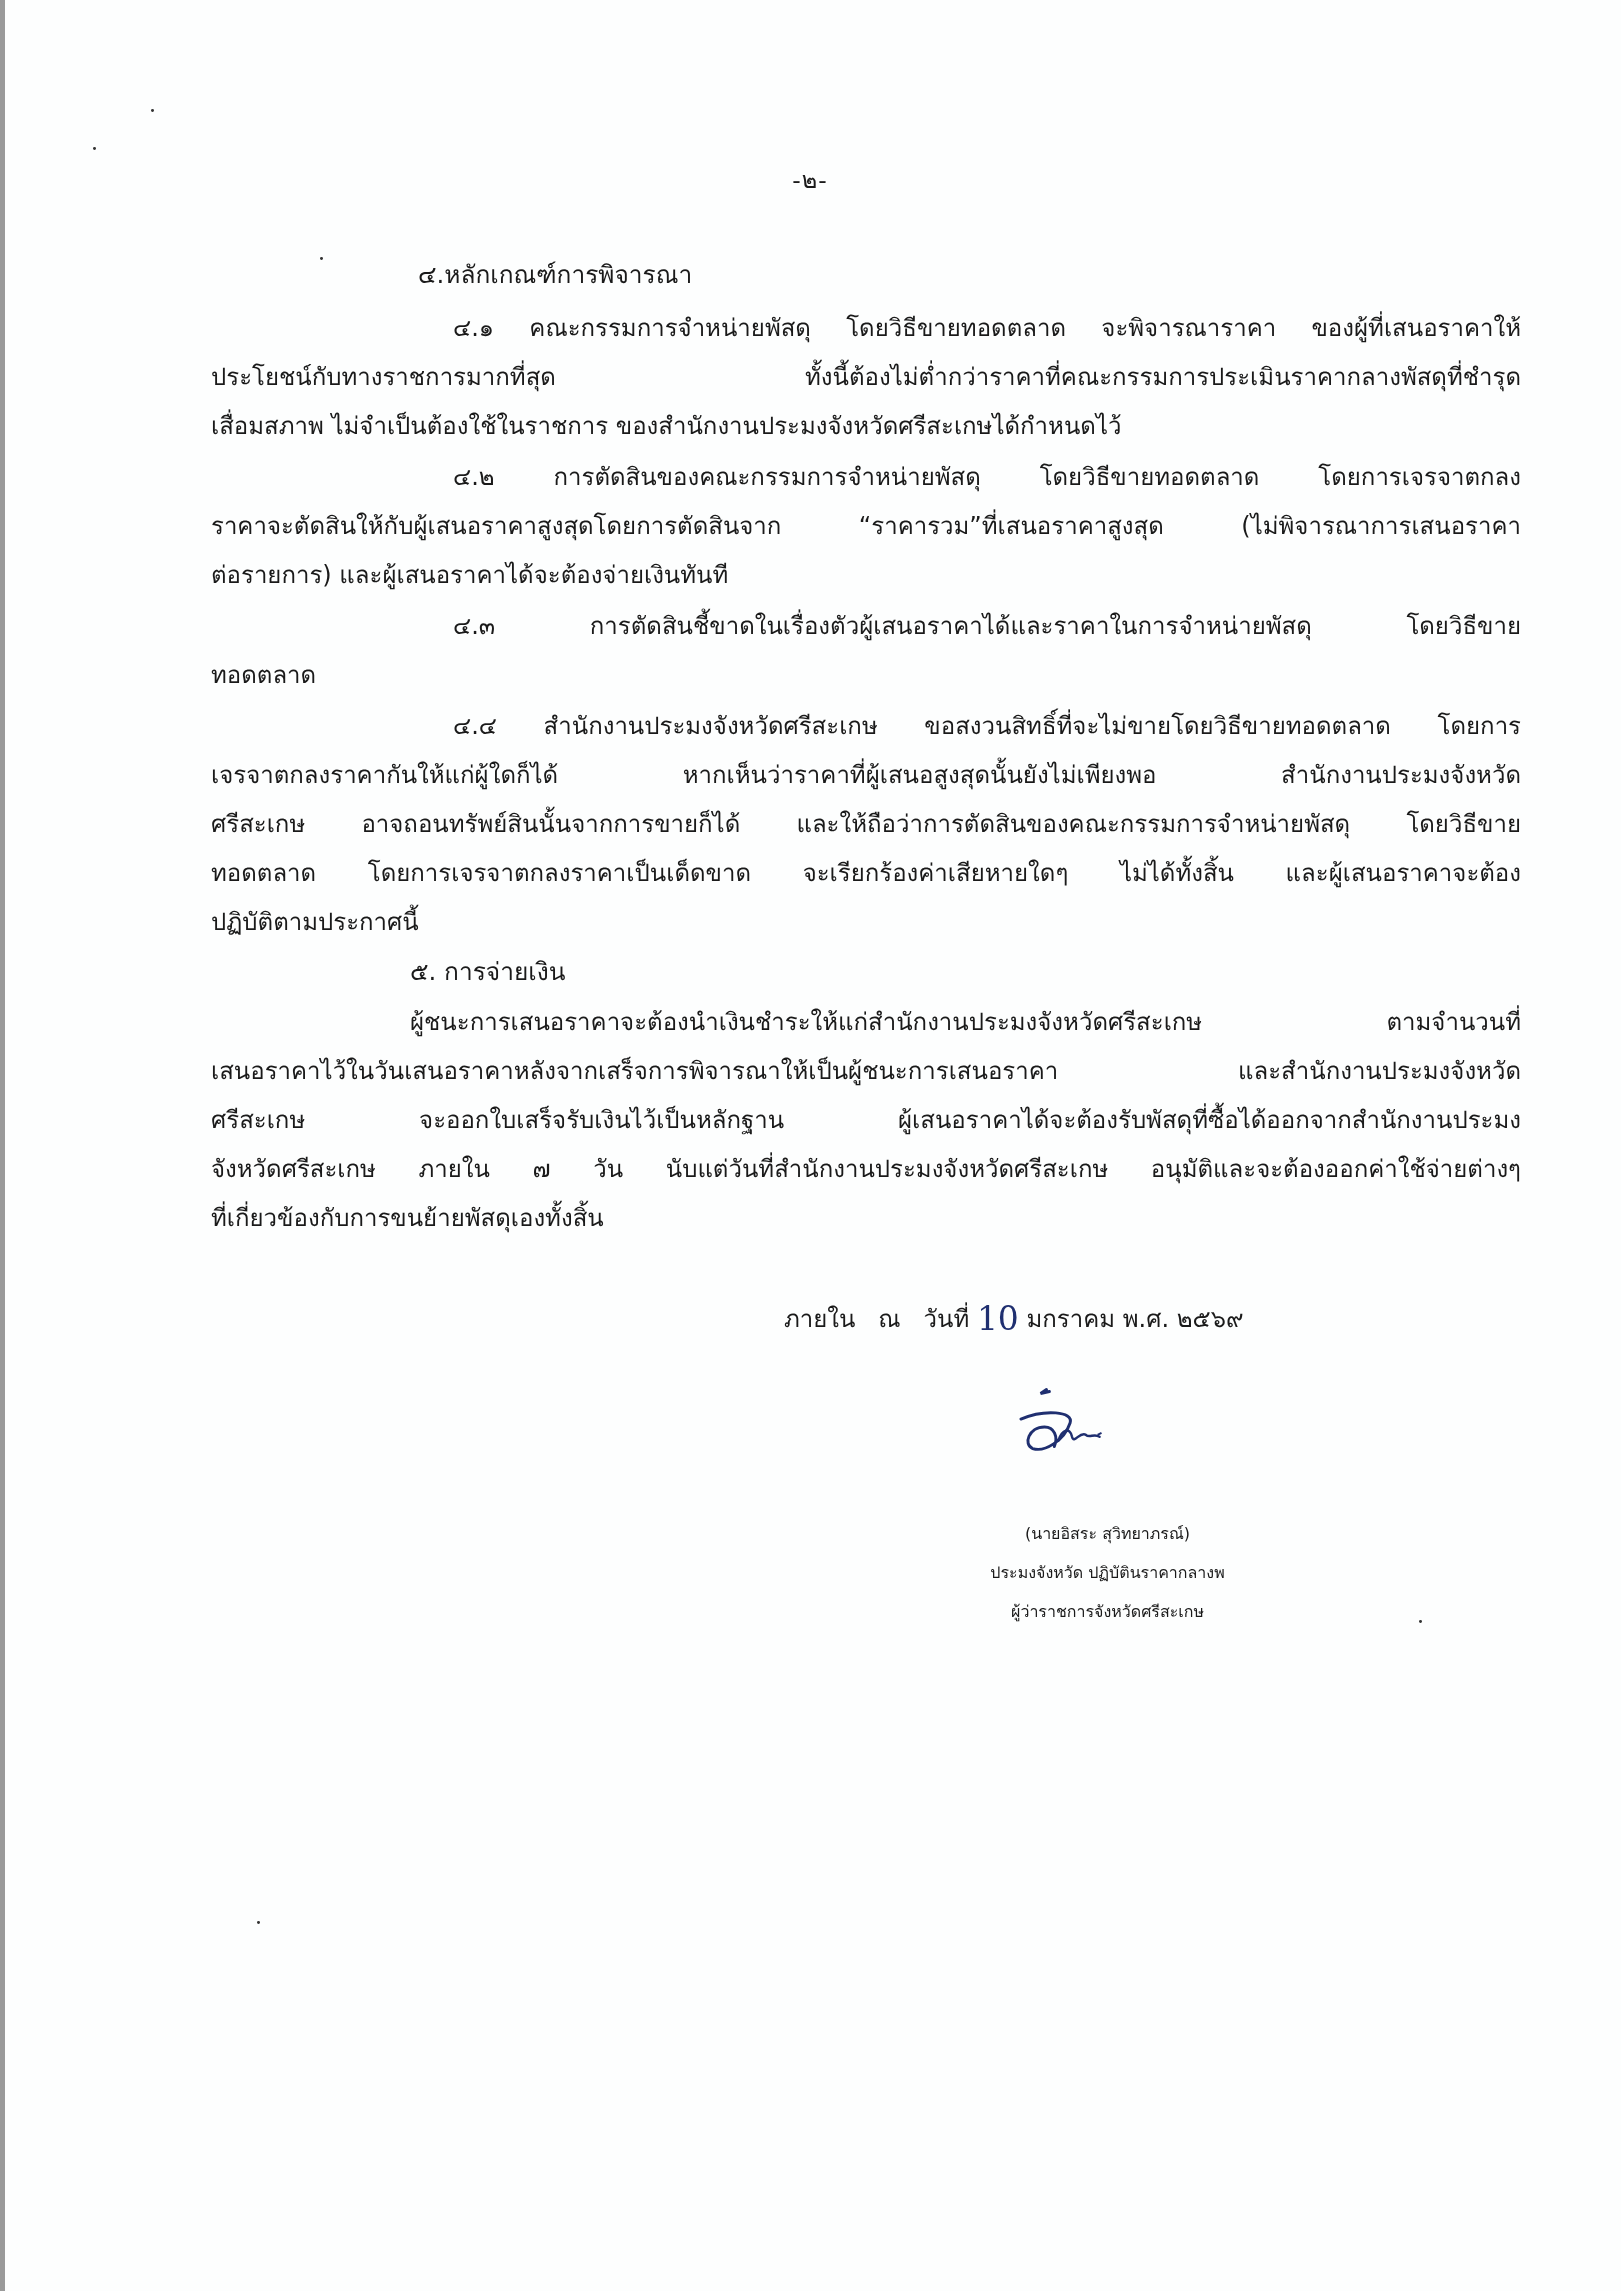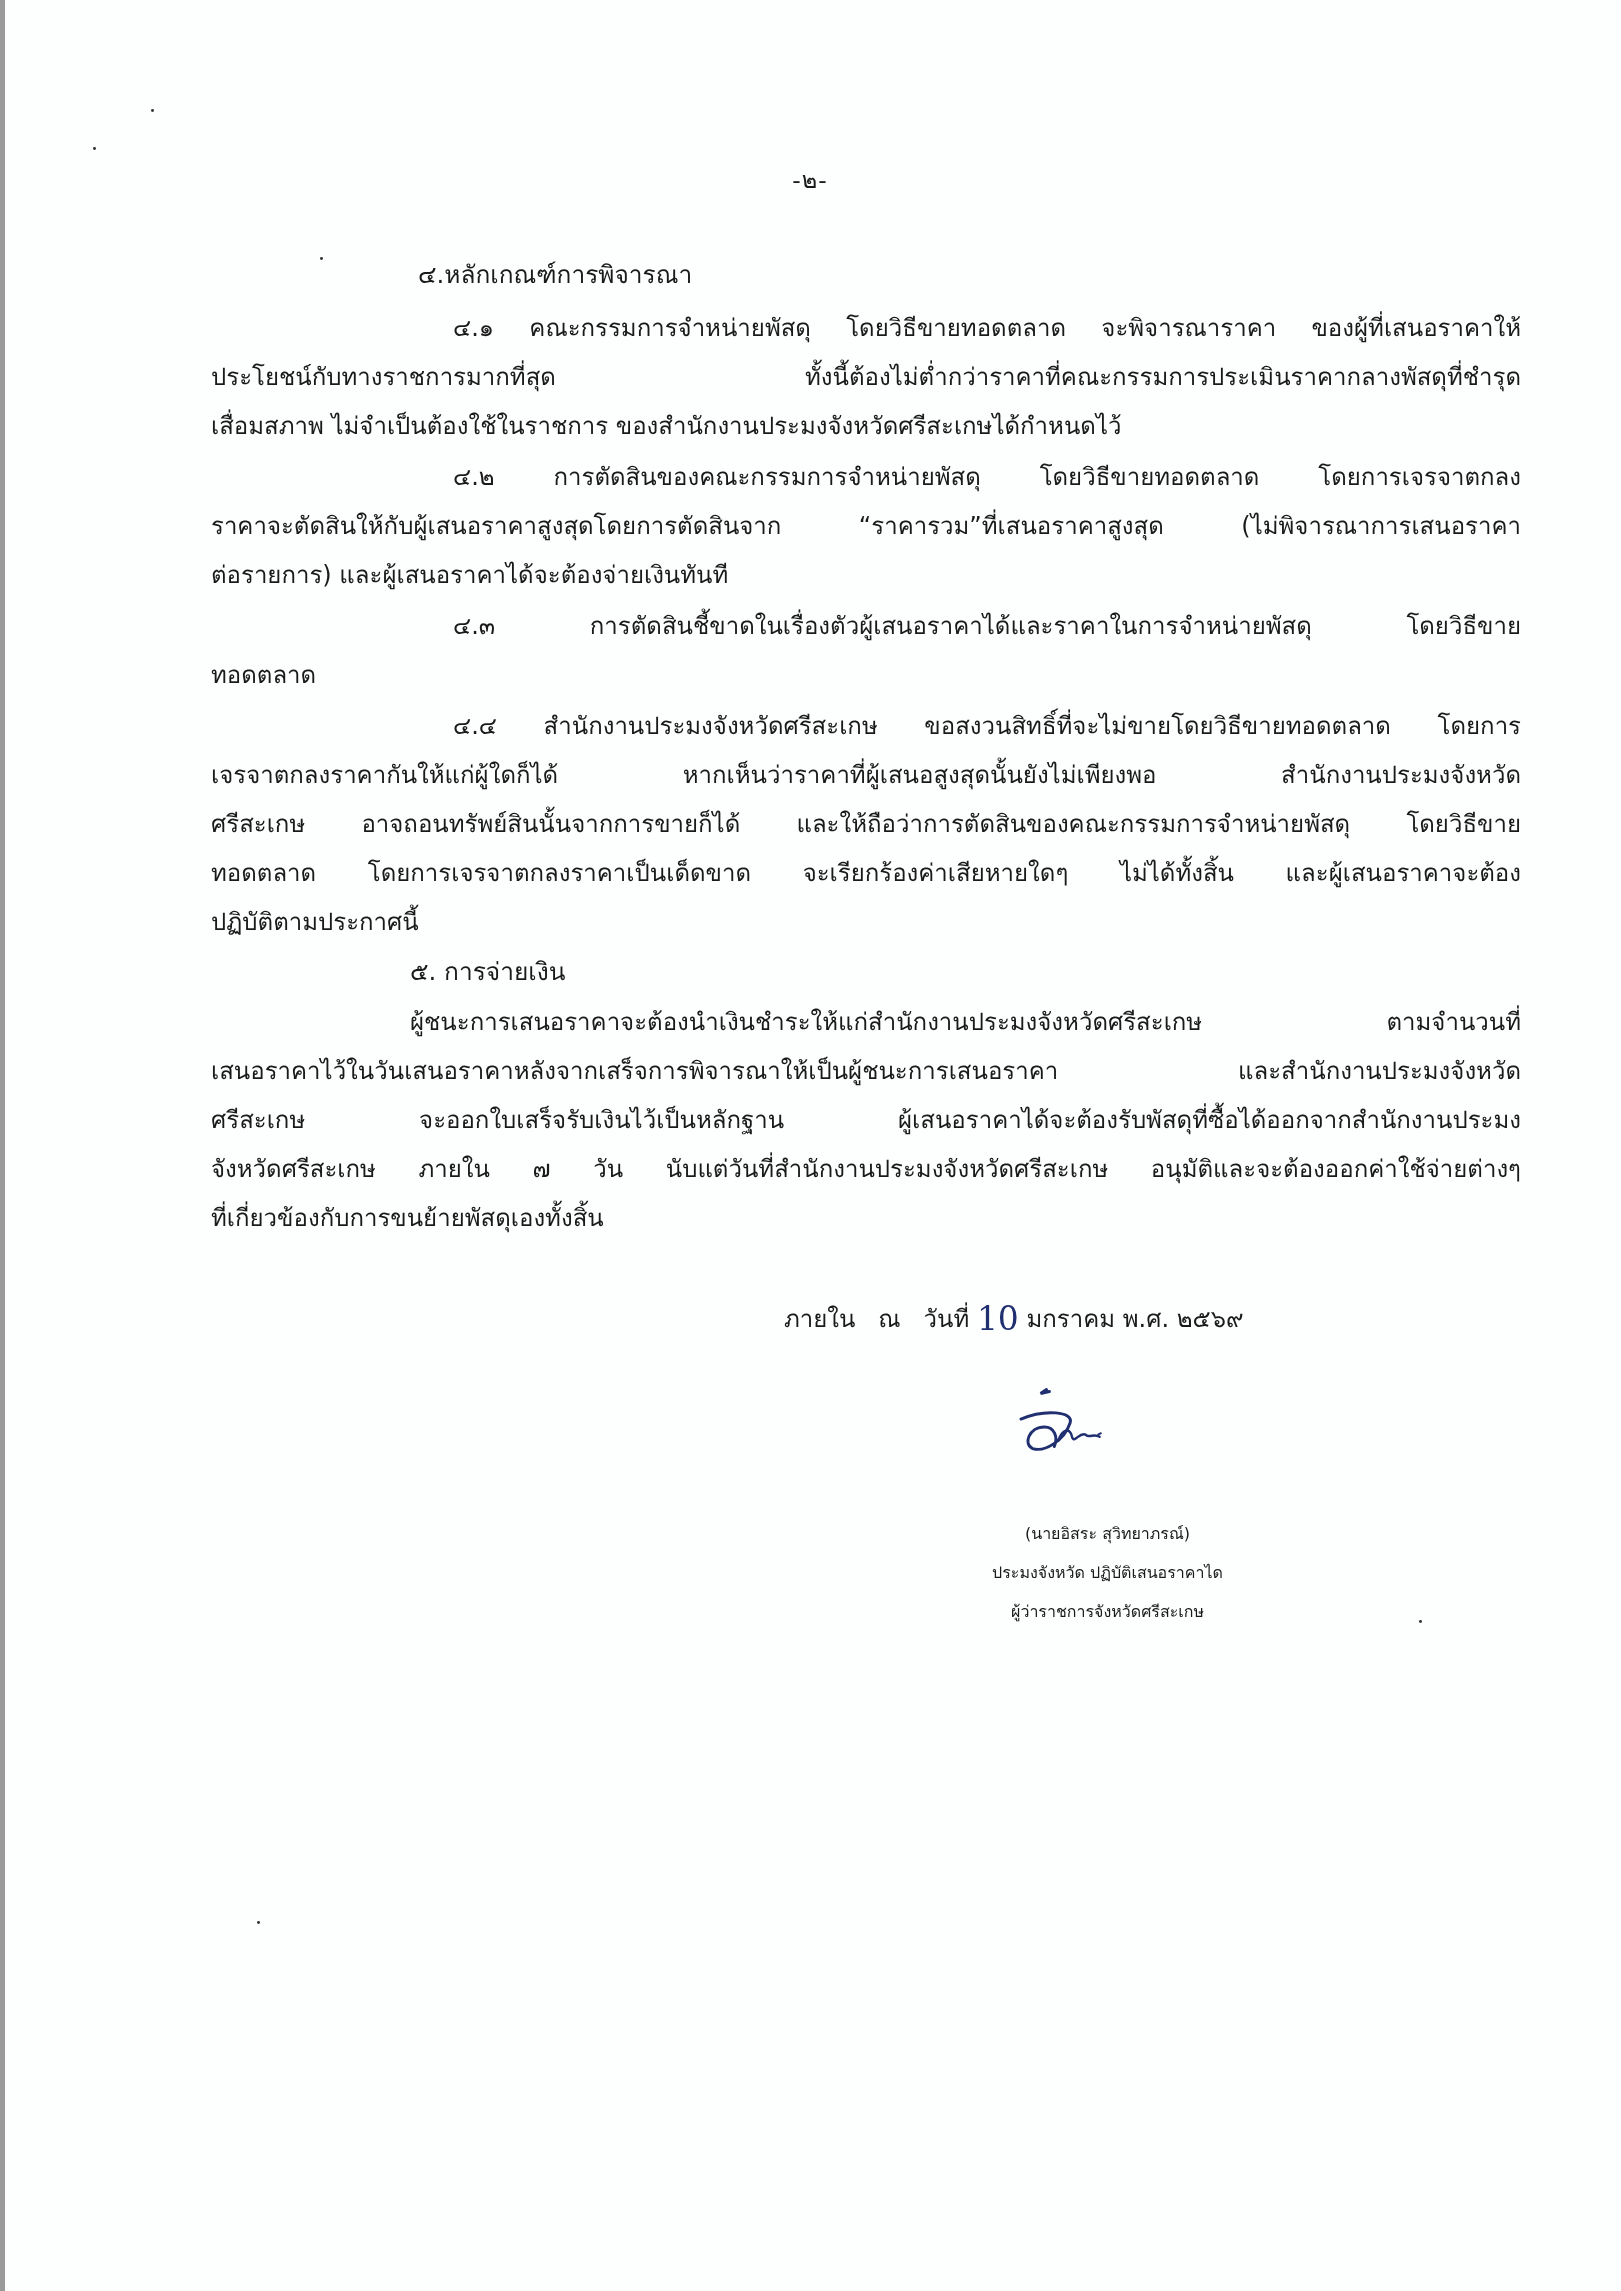--- a/index.html
+++ b/index.html
@@ -77,16 +77,16 @@
 
 <svg class="signature" viewBox="0 0 120 100" style="top:1367px;height:108px;">
   <path d="M32 18 L26 22 L35 20" stroke="#1f2f70" stroke-width="3" fill="none" stroke-linecap="round"></path>
   <path d="M6 48 C 30 38, 60 40, 56 52 C 50 70, 30 82, 18 78 C 8 74, 14 56, 30 56 C 40 56, 44 66, 40 76" stroke="#1f2f70" stroke-width="3" fill="none" stroke-linecap="round"></path>
   <path d="M44 70 C 48 58, 56 56, 58 66 C 60 74, 66 60, 72 64 C 76 68, 80 62, 86 66" stroke="#1f2f70" stroke-width="2.5" fill="none" stroke-linecap="round"></path>
   <path d="M84 64 L88 62" stroke="#1f2f70" stroke-width="2" fill="none"></path>
 </svg>
 
 <div class="sig-block" style="left:882px;top:1514px;width:451px;">
   <div>(นายอิสระ สุวิทยาภรณ์)</div>
-  <div>ประมงจังหวัด ปฏิบัติเสนอราคาได</div>
+  <div>ประมงจังหวัด ปฏิบัตินราคากลางพ</div>
   <div>ผู้ว่าราชการจังหวัดศรีสะเกษ</div>
 </div>
 
 
 </body></html>

